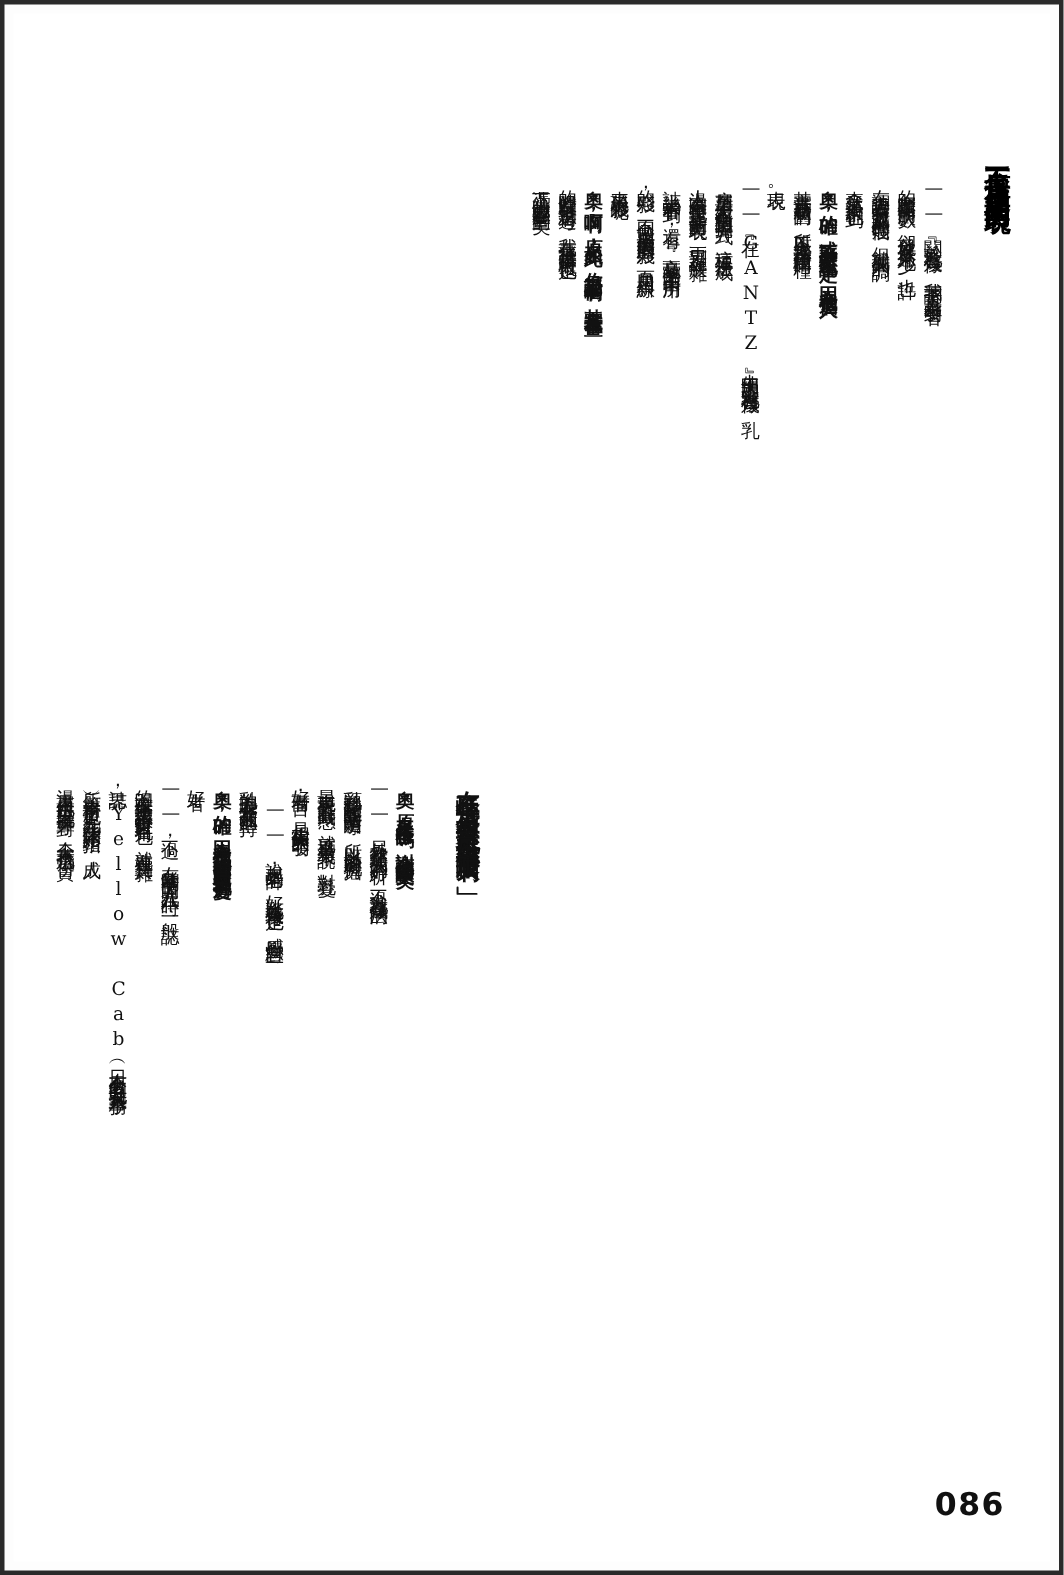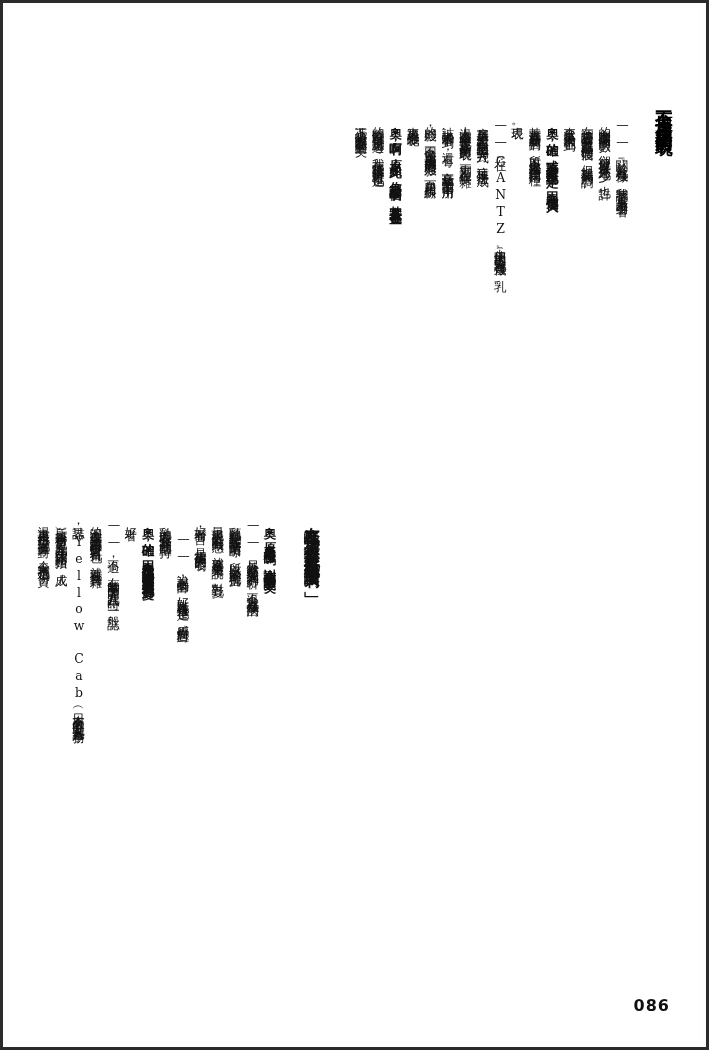--- a/index.html
+++ b/index.html
@@ -103,21 +103,21 @@
     top: 508px;
     right: 424px;
   }
 
   
   #folio {
     position: absolute;
     right: 30px;
     bottom: 26px;
     font-family: "DejaVu Sans", "Liberation Sans", sans-serif;
-    font-size: 16px;
+    font-size: 21px;
     font-weight: bold;
     letter-spacing: 1px;
     color: #111111;
   }
 </style>
 </head>
 <body>
 
 <div id="page">
   <div id="sheet">

